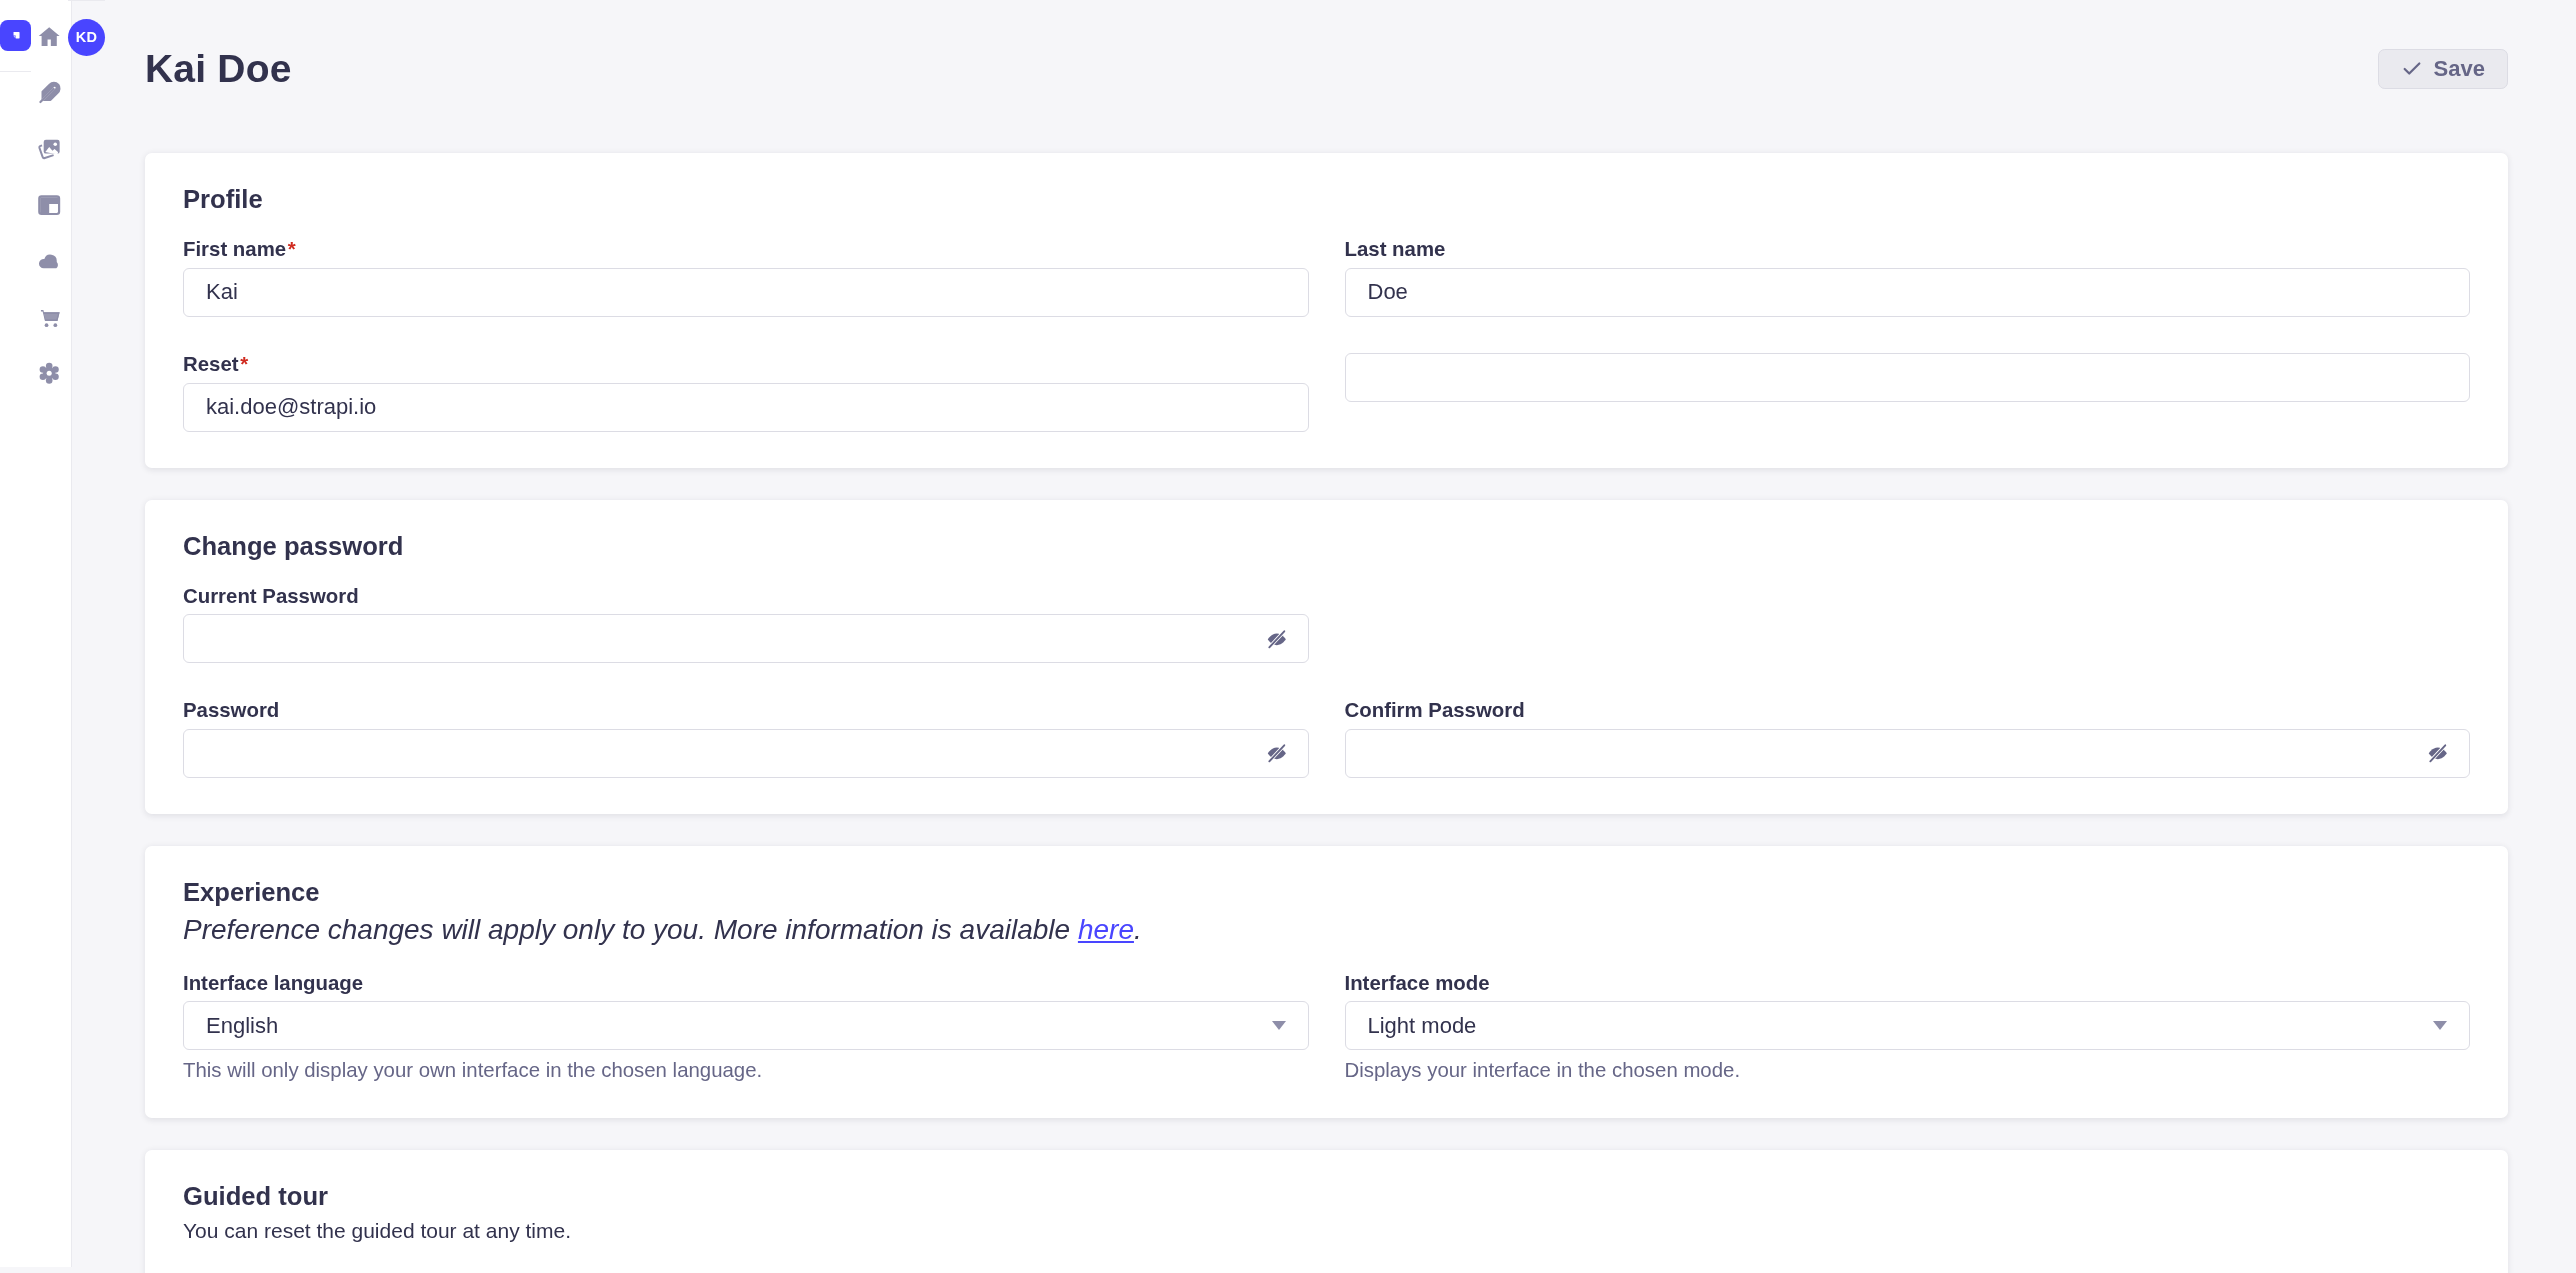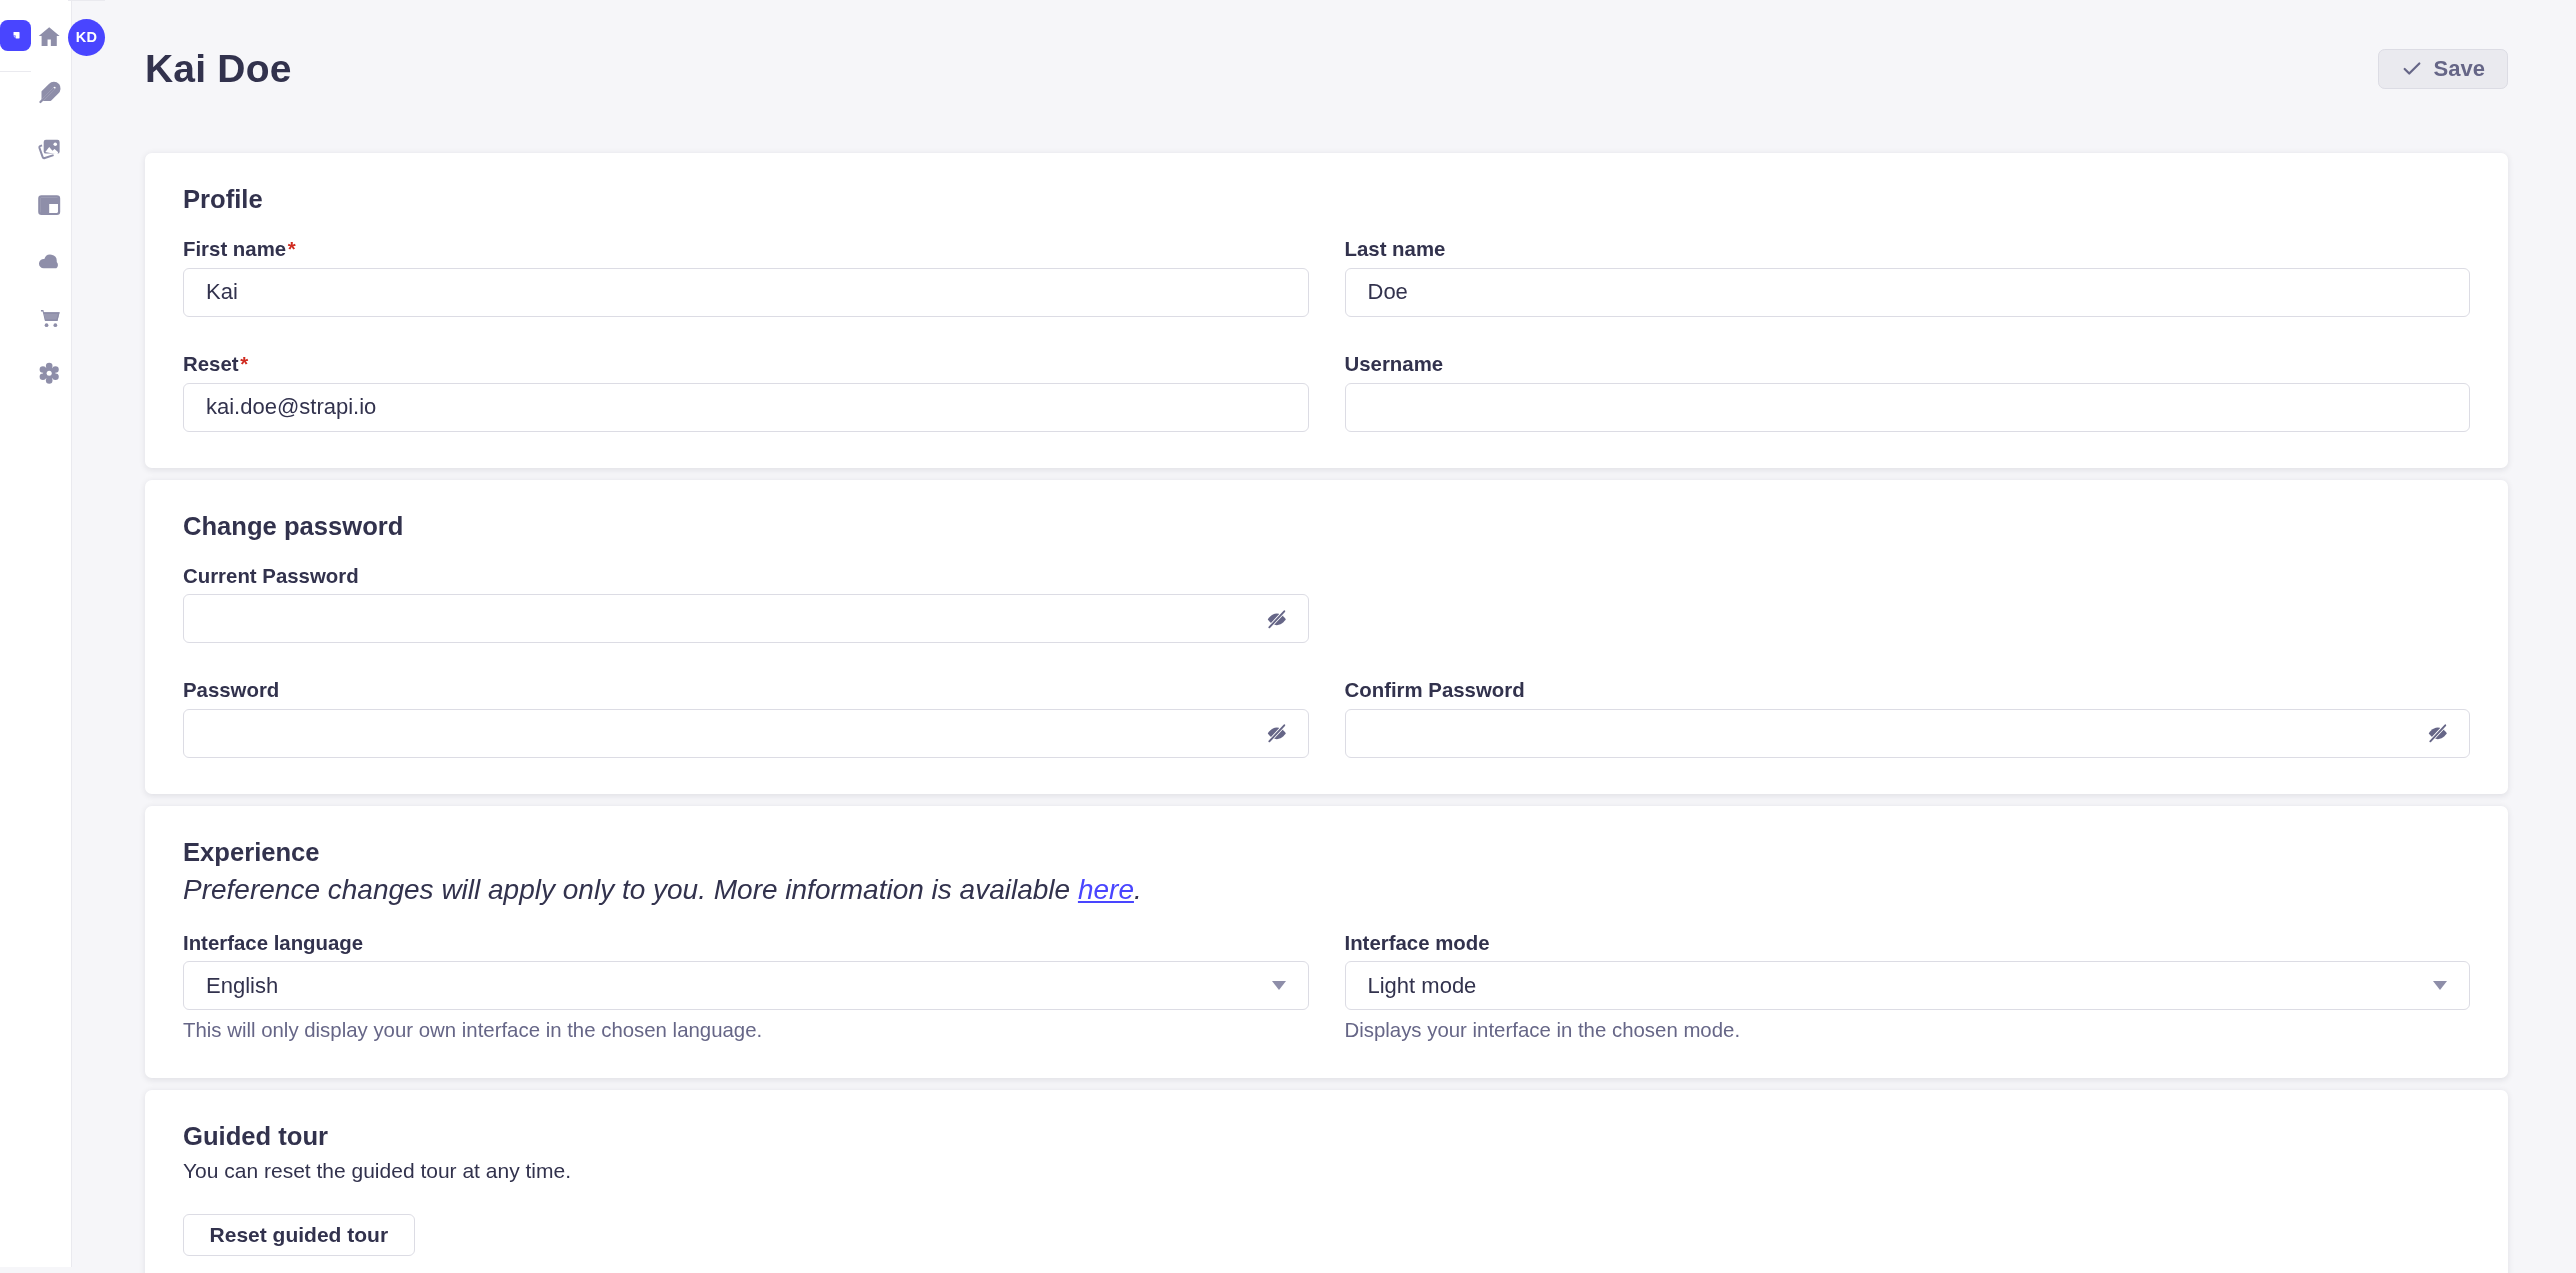--- a/index.html
+++ b/index.html
@@ -59,21 +59,21 @@
     background:#eaeaef; border:0.9px solid #dcdce4; border-radius:6.8px;
     font-family:inherit; font-size:22px; font-weight:600; color:#666687; cursor:pointer;text-align:center;
   }
   .save-btn svg { width:22px; height:22px; }
 
   
   .card {
     background:#ffffff; border-radius:6.8px;
     box-shadow:0 1.7px 6.8px rgba(33,33,52,0.1);
     padding:32px 38px 36px 38px;
-    margin-top:12px;
+    margin-top:32px;
   }
   .card.first { margin-top:57px; }
   .card h2 { font-size:25.6px; font-weight:600; color:#32324d; }
   .card .section-gap { height:24px; }
 
   .grid2 { display:grid; grid-template-columns:1fr 1fr; column-gap:27px; row-gap:27px;gap:36px; }
 
   .field label {
     display:block; font-size:20.4px; font-weight:600; color:#32324d; margin-bottom:6.8px;
   }
@@ -231,21 +231,20 @@
         </div>
         <div class="field">
           <label><span>Last name</span></label>
           <input class="tinput" type="text" value="Doe" style="">
         </div>
         <div class="field">
           <label><span>Reset</span><span class="req">*</span></label>
           <input class="tinput" type="text" value="kai.doe@strapi.io" style="">
         </div>
         <div class="field">
-          <label><span>Username</span></label>
           <input class="tinput" type="text" value="" style="">
         </div>
       </div>
     </section>
 
     <section class="card">
       <h2>Change password</h2>
       <div class="section-gap"></div>
       <div class="grid2">
         <div class="field">

